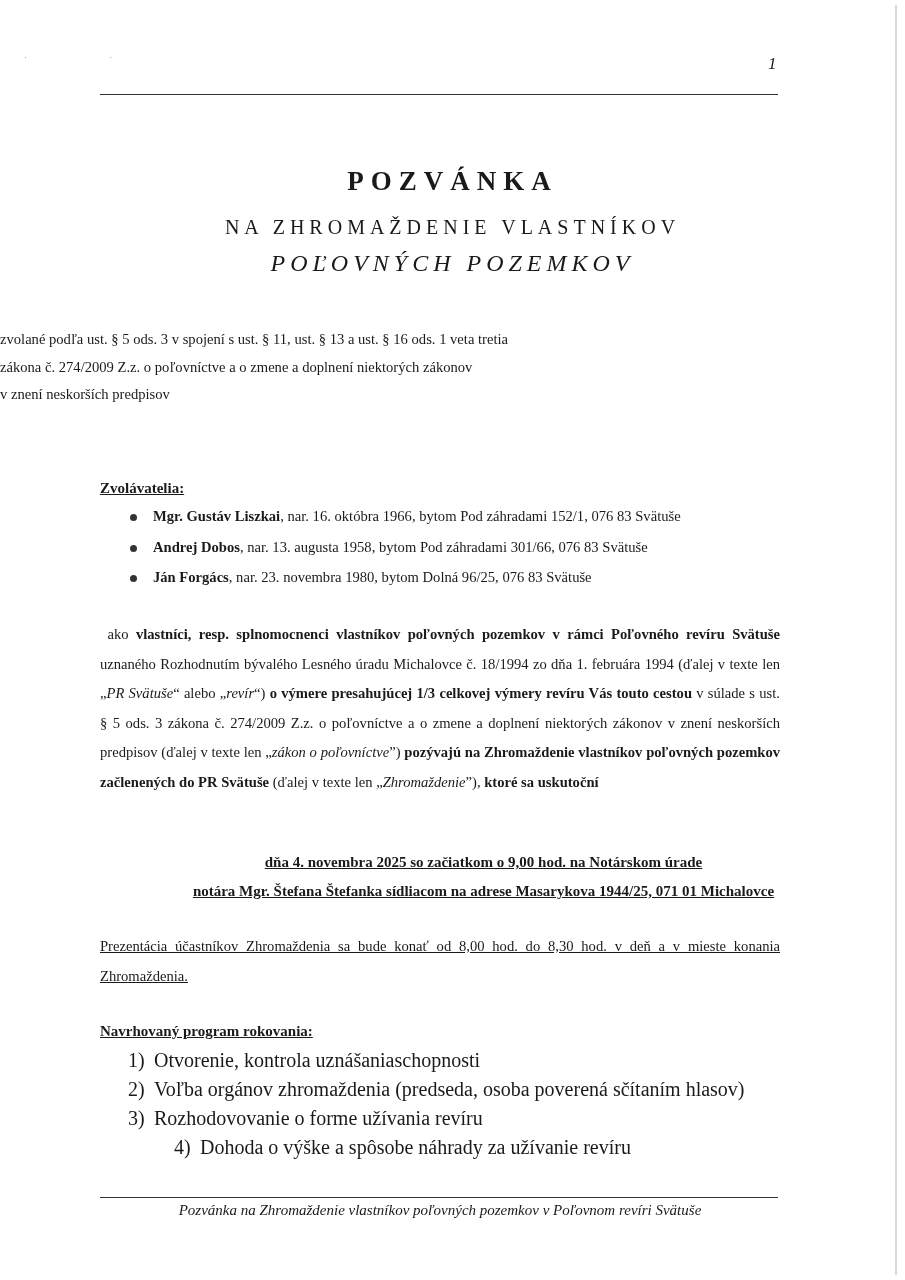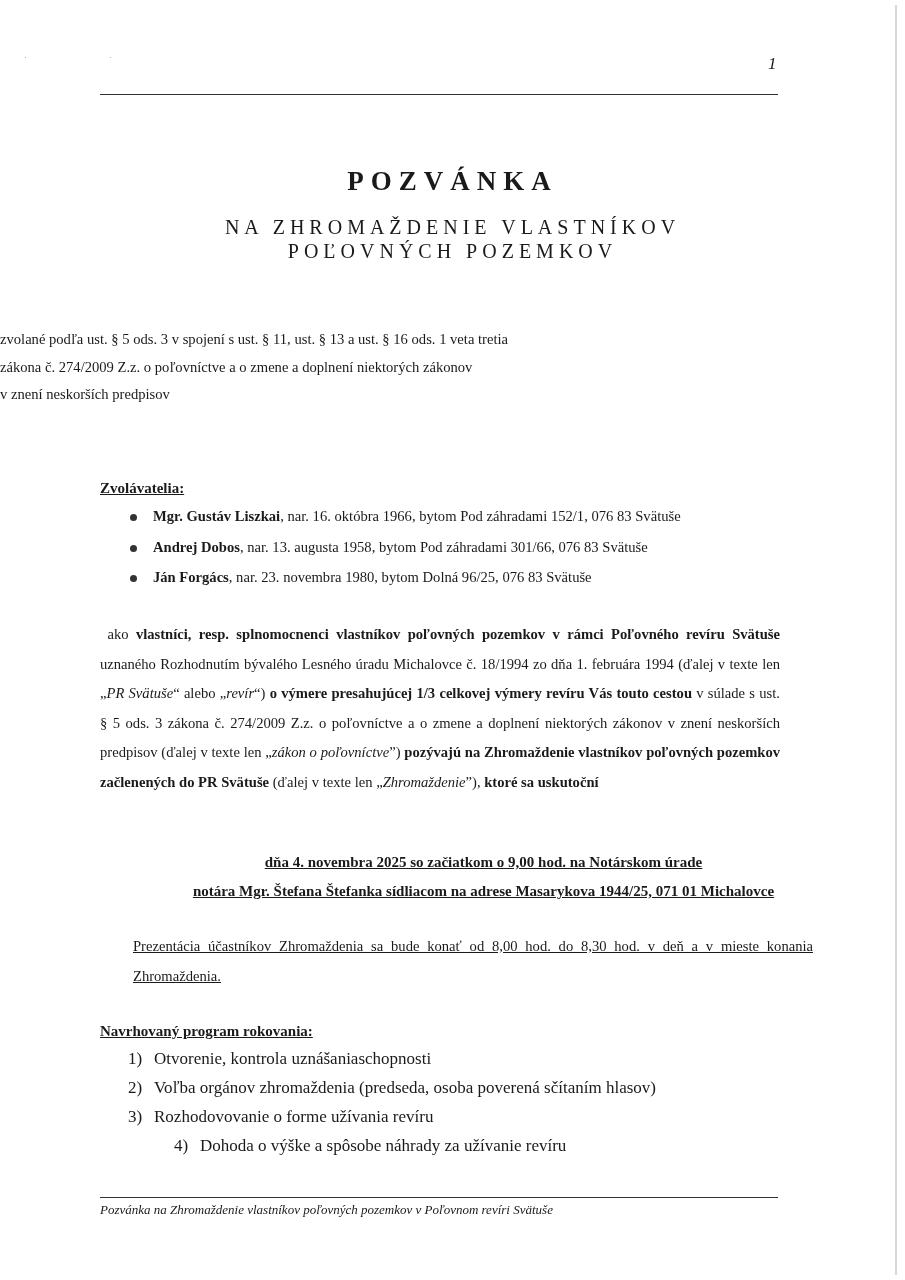--- a/index.html
+++ b/index.html
@@ -5,31 +5,31 @@
   html, body { margin:0; padding:0; background:#ffffff; }
   body { width:905px; height:1280px; position:relative; overflow:hidden; font-family:"Liberation Serif","DejaVu Serif",serif; color:#1a1a1a; }
   .page { position:absolute; left:0; top:0; width:905px; height:1280px; background:#fff; }
   .edge { position:absolute; left:895px; top:5px; width:2px; height:1270px; background:#d8d8d8; }
   .specks { position:absolute; left:24px; top:52px; font-size:9px; color:#888; letter-spacing:40px; }
   .pagenum { position:absolute; left:768px; top:54px; font-size:17px; font-style:italic; }
   .hrule { position:absolute; left:100px; width:678px; height:0; border-top:1.5px solid #333; }
   .title { position:absolute; left:0; width:905px; text-align:center; font-weight:bold; letter-spacing:6px; }
   .t1 { top:166px; font-size:27px; letter-spacing:7px; }
   .t2 { top:216px; font-size:20px; font-weight:normal; letter-spacing:5px; }
-  .t3 { top:240px; font-size:20px; font-weight:normal; letter-spacing:5px; }
+  .t3 { top:250px; font-size:24px; font-weight:normal; letter-spacing:5px;font-style:italic; }
   .sub { position:absolute; left:0; width:905px; font-size:14.6px; line-height:27.5px; top:326px; }
   .h { position:absolute; left:100px; font-size:15px; font-weight:bold; text-decoration:underline; }
   .bul { position:absolute; left:130px; font-size:14.6px; }
   .bul .dot { display:inline-block; width:7px; height:7px; border-radius:50%; background:#333; margin-right:16px; vertical-align:middle; }
   .para { position:absolute; left:100px; width:680px; font-size:14.6px; line-height:29.5px; text-align:justify; top:620px; }
   .ctr { position:absolute; left:0; width:905px; text-align:center; font-size:15px; font-weight:bold; text-decoration:underline; line-height:29px; top:848px;padding-left:31px; }
-  .pres { position:absolute; left:100px; width:680px; font-size:14.6px; line-height:29.5px; text-decoration:underline; text-align:justify; top:932px;margin-left:33px; }
-  .prog { position:absolute; left:128px; font-size:17px; }
+  .pres { position:absolute; left:100px; width:680px; font-size:14.6px; line-height:29.5px; text-decoration:underline; text-align:justify; top:932px; }
+  .prog { position:absolute; left:128px; font-size:20px; }
   .prog .n { display:inline-block; width:26px; }
-  .footer { position:absolute; left:100px; width:680px; text-align:left; font-size:13px; font-style:italic; top:1202px; }
+  .footer { position:absolute; left:100px; width:680px; text-align:center; font-size:15px; font-style:italic; top:1202px; }
   b { font-weight:bold; }
   i { font-style:italic; }
 </style>
 </head>
 <body>
 
 <div class="page">
   <div class="edge"></div>
   <div class="specks">· ·</div>
 

